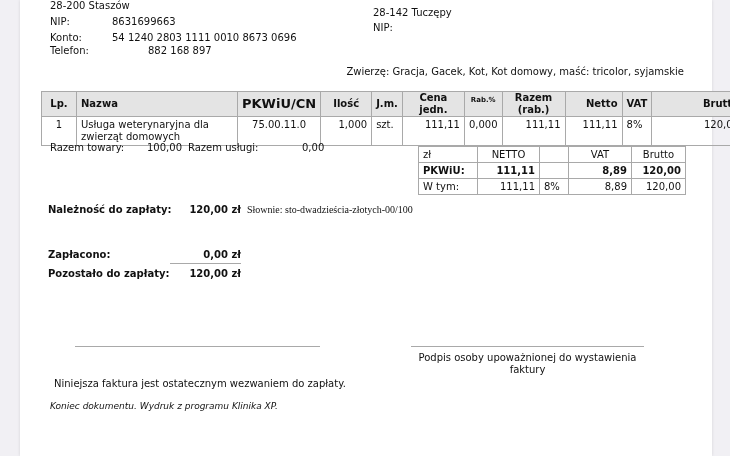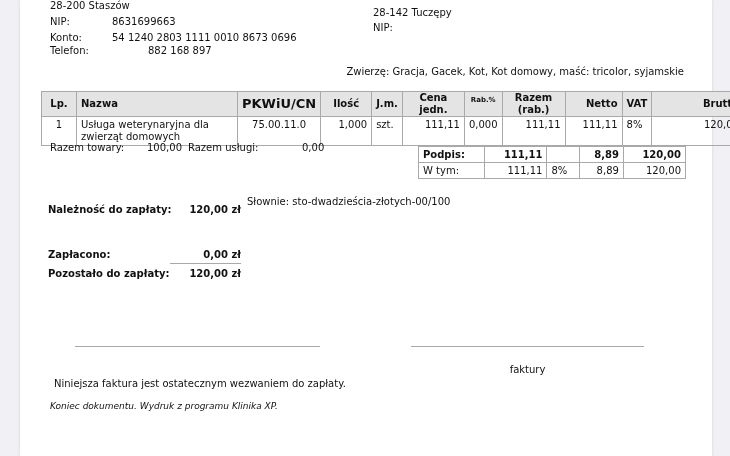--- a/index.html
+++ b/index.html
@@ -79,47 +79,55 @@
     </tbody>
   </table>
 
   <div class="t" style="left:30px; top:142px;">Razem towary:</div>
   <div class="t r" style="left:110px; top:142px; width:52px;">100,00</div>
   <div class="t" style="left:168px; top:142px;">Razem usługi:</div>
   <div class="t" style="left:282px; top:142px;">0,00</div>
 
   <table class="sum">
     <tbody>
+        <tr>
+      <td style="width:59px;">zł</td>
+      <td class="c" style="width:62px;">NETTO</td>
+      <td style="width:29px;"></td>
+      <td class="c" style="width:63px;">VAT</td>
+      <td class="c">Brutto</td>
+    </tr>
     <tr>
-      <td class="b">Podpis:</td>
+      <td class="b">PKWiU:</td>
       <td class="r b">111,11</td>
       <td></td>
       <td class="r b">8,89</td>
       <td class="r b">120,00</td>
     </tr>
     <tr>
       <td>W tym:</td>
       <td class="r">111,11</td>
       <td>8%</td>
       <td class="r">8,89</td>
       <td class="r">120,00</td>
     </tr>
   </tbody>
     </table>
 
   <div class="t b" style="left:28px; top:204px;">Należność do zapłaty:</div>
   <div class="t b r" style="left:150px; top:204px; width:71px;">120,00 zł</div>
-  <div class="t" style="left:227px; top:196px;">Słownie: sto-dwadzieścia-złotych-00/100</div>
+  <div class="t" style="left:227px; top:204px;font-family:Liberation Serif, serif;">Słownie: sto-dwadzieścia-złotych-00/100</div>
 
   <div class="t b" style="left:28px; top:249px;">Zapłacono:</div>
   <div class="t b r" style="left:140px; top:249px; width:81px;">0,00 zł</div>
   <div class="line" style="left:150px; top:263px; width:71px;"></div>
   <div class="t b" style="left:28px; top:268px;">Pozostało do zapłaty:</div>
   <div class="t b r" style="left:140px; top:268px; width:81px;">120,00 zł</div>
 
   <div class="line" style="left:55px; top:346px; width:245px;"></div>
 
   <div class="line" style="left:391px; top:346px; width:233px;"></div>
+  <div class="t c" style="left:391px; top:352px; width:233px;">Podpis osoby upoważnionej do wystawienia</div>
   <div class="t" style="left:34px; top:378px;">Niniejsza faktura jest ostatecznym wezwaniem do zapłaty.</div>
 
   <div class="t c" style="left:391px; top:364px; width:233px;">faktury</div>
   <div class="t it" style="left:30px; top:400px;font-style:italic;">Koniec dokumentu. Wydruk z programu Klinika XP.</div>
 </div>
 
 </body></html>

